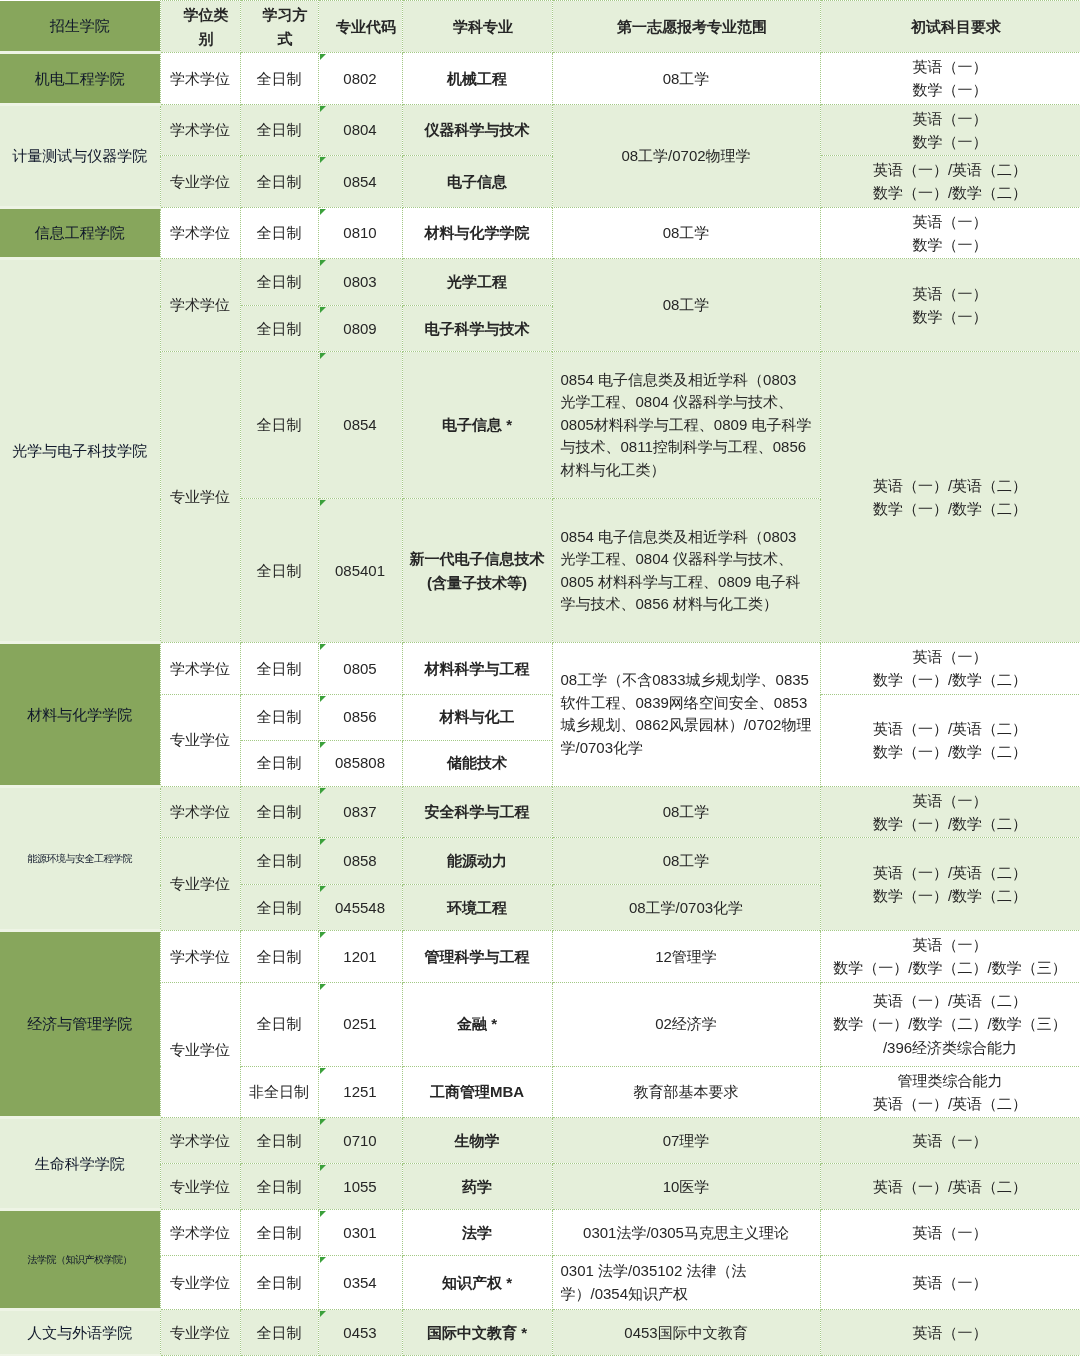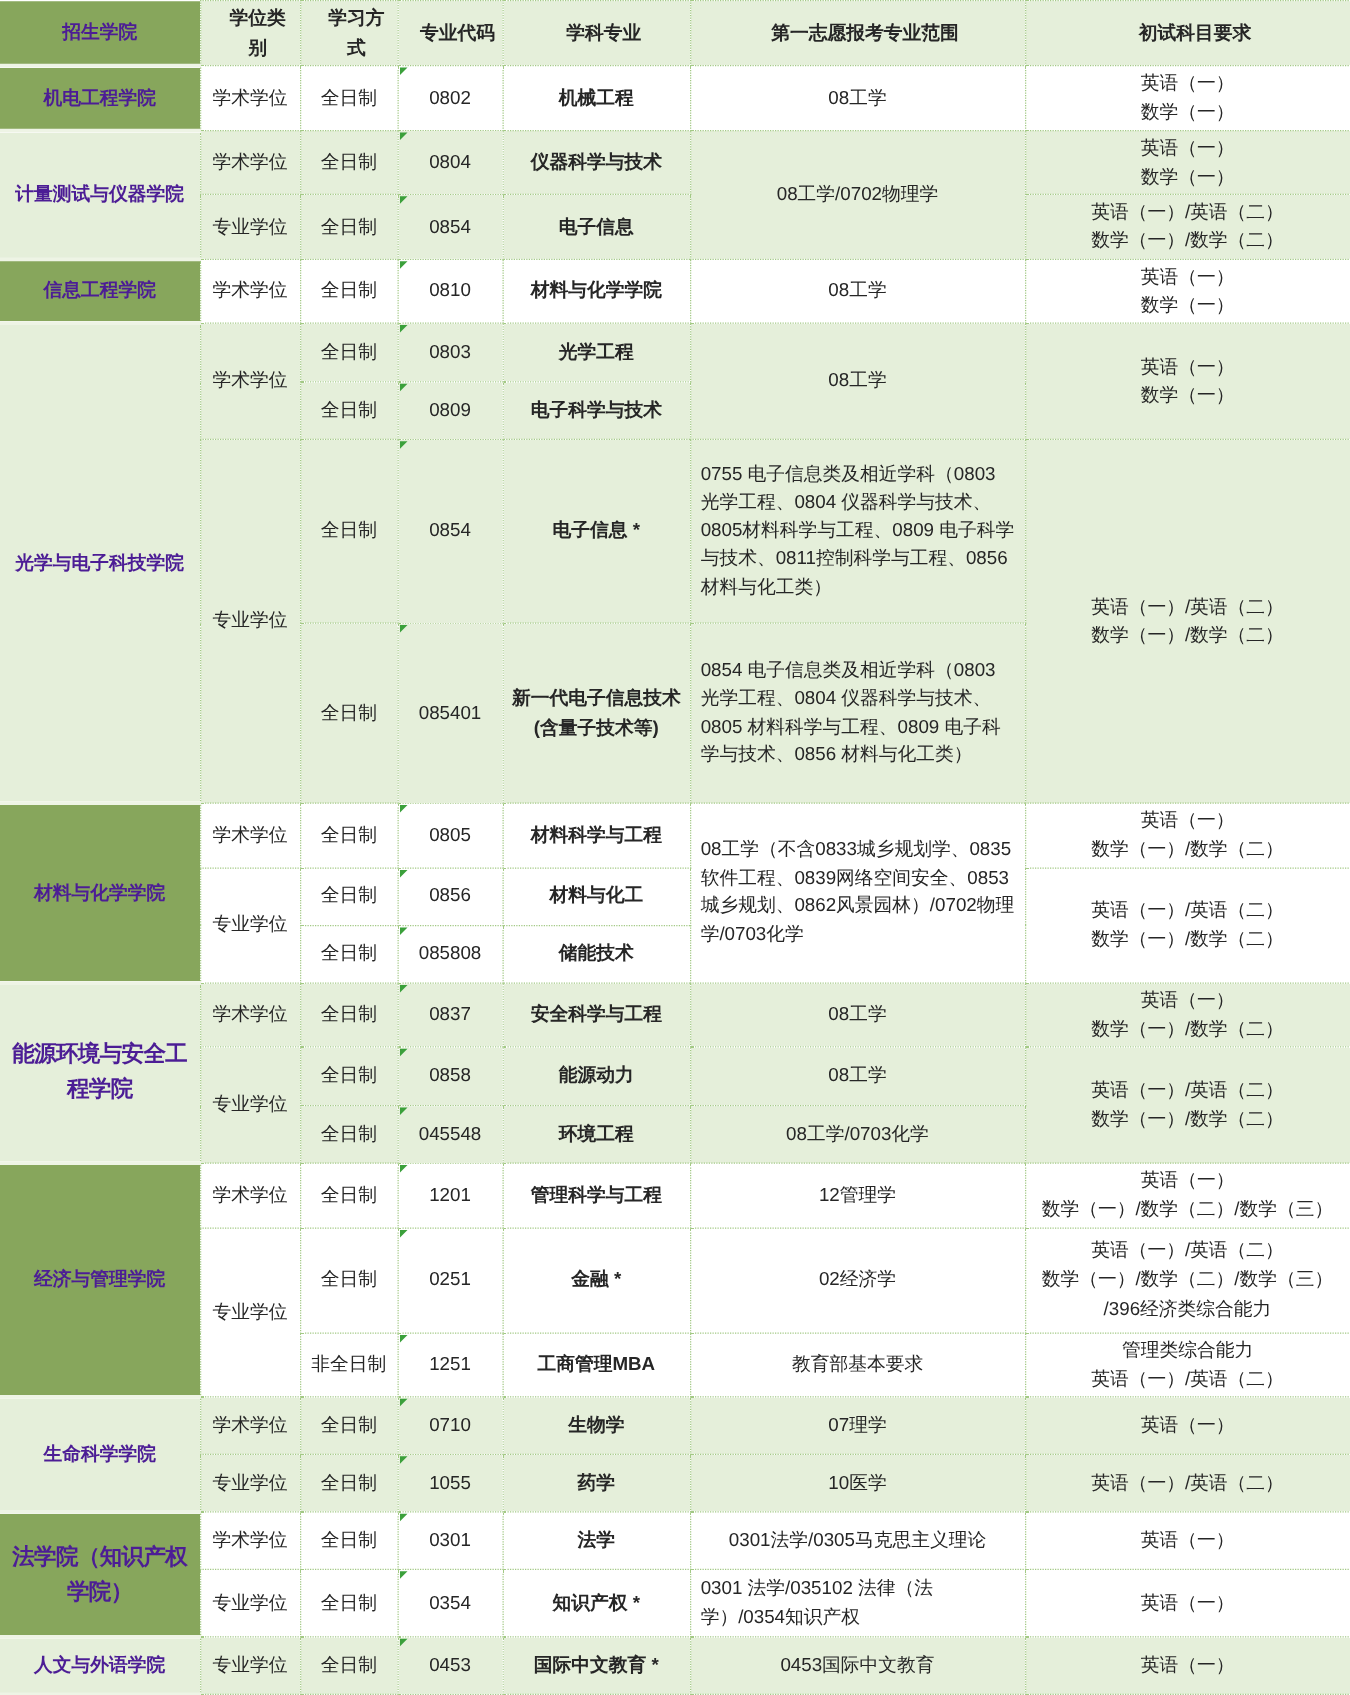--- a/index.html
+++ b/index.html
@@ -2,24 +2,24 @@
 <html><head>
 <meta charset="utf-8">
 <style>
   html,body{margin:0;padding:0;background:#fff;}
   body{width:1080px;font-family:"Liberation Sans","DejaVu Sans",sans-serif;color:#262626;}
   table{border-collapse:collapse;table-layout:fixed;width:1080px;}
   td{border:1px dotted #a3c985;text-align:center;vertical-align:middle;
      font-size:15px;line-height:1.55;padding:2px 4px;overflow:hidden;}
   thead td{background:#e5efda;font-weight:bold;font-size:15px;padding-left:16px;}
   tr.lg td{background:#e5efda;}
-  td.college{background:#87a65c;color:#4c1d95;font-weight:bold;border:none;
+  td.college{background:#87a65c;color:#0f172a;font-weight:normal;border:none;
      border-top:3px solid #eef4e5;padding:2px 6px;}
   thead td.college{border-top:none;}
-  td.tight{font-size:18px;letter-spacing:-0.5px;}
+  td.tight{font-size:10px;letter-spacing:-0.5px;}
   td.major{font-weight:bold;white-space:pre-line;margin-top:21px;}
   td.exam{white-space:pre-line;}
   td.left{text-align:left;padding:4px 8px;line-height:1.5;}
   td.code{position:relative;}
   td.code::before{content:"";position:absolute;top:1px;left:1px;width:0;height:0;
      border-top:6px solid #3ba03b;border-right:6px solid transparent;}
 </style>
 </head>
 <body>
 
@@ -100,21 +100,21 @@
     <tr class="lg" style="height:46px">
       <td>全日制</td>
       <td class="code">0809</td>
       <td class="major">电子科学与技术</td>
     </tr>
     <tr class="lg" style="height:147px">
       <td rowspan="2">专业学位</td>
       <td>全日制</td>
       <td class="code">0854</td>
       <td class="major">电子信息 *</td>
-      <td class="left">0755 电子信息类及相近学科（0803 光学工程、0804 仪器科学与技术、0805材料科学与工程、0809 电子科学与技术、0811控制科学与工程、0856 材料与化工类）</td>
+      <td class="left">0854 电子信息类及相近学科（0803 光学工程、0804 仪器科学与技术、0805材料科学与工程、0809 电子科学与技术、0811控制科学与工程、0856 材料与化工类）</td>
       <td class="exam" rowspan="2">英语（一）/英语（二）
 数学（一）/数学（二）</td>
     </tr>
     <tr class="lg" style="height:144px">
       <td>全日制</td>
       <td class="code">085401</td>
       <td class="major">新一代电子信息技术
 (含量子技术等)</td>
       <td class="left">0854 电子信息类及相近学科（0803 光学工程、0804 仪器科学与技术、0805 材料科学与工程、0809 电子科学与技术、0856 材料与化工类）</td>
     </tr>

